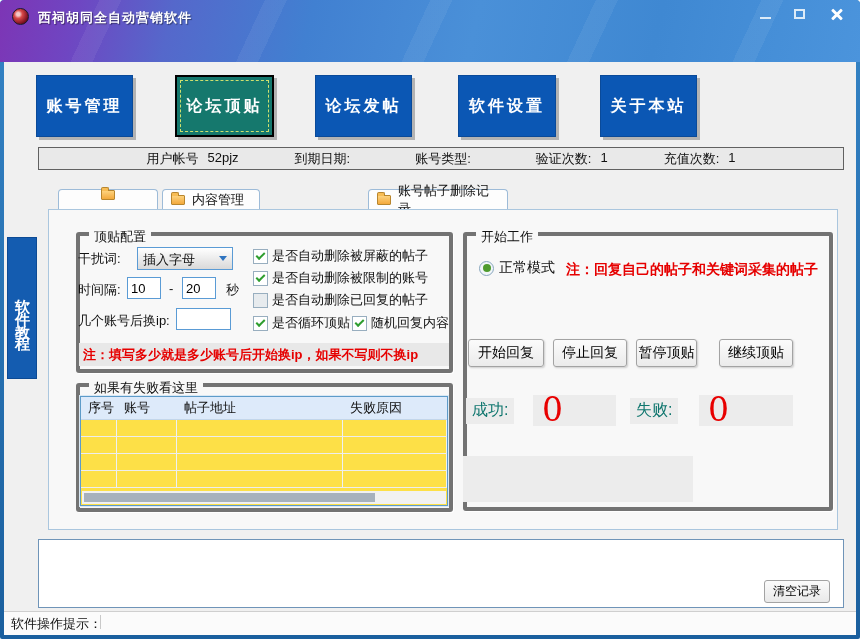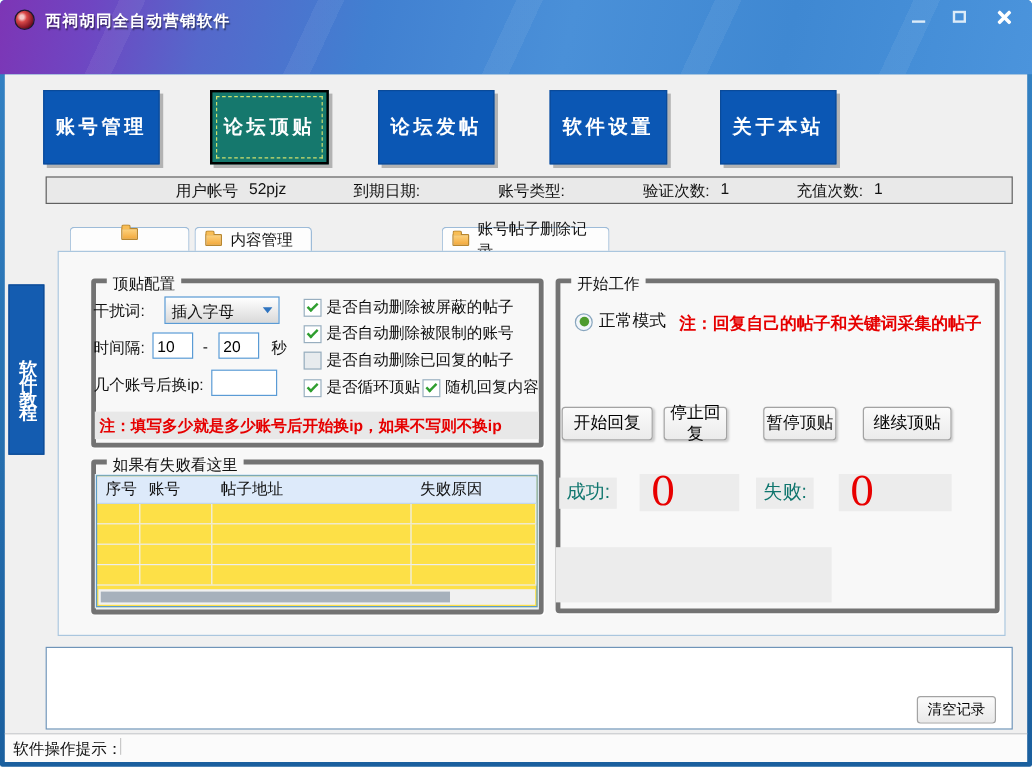--- a/index.html
+++ b/index.html
@@ -296,21 +296,21 @@
         </div>
         <div class="radio">
           <span class="radio-outer">
               <span class="radio-dot"></span>
             </span>
           <span>正常模式</span>
         </div>
         <div class="note-right">注：回复自己的帖子和关键词采集的帖子</div>
 
         <button class="act-btn" style="left:419px;width:76px;">开始回复</button>
-        <button class="act-btn" style="left:504px;width:53px;">停止回复</button>
+        <button class="act-btn" style="left:504px;width:74px;">停止回复</button>
         <button class="act-btn" style="left:587px;width:61px;">暂停顶贴</button>
         <button class="act-btn" style="left:670px;width:74px;">继续顶贴</button>
 
         <span class="counter-label" style="left:417px;top:188px;">成功:</span>
         <div class="counter-box" style="left:484px;width:83px;">
           <span class="counter-num">0</span>
         </div>
         <span class="counter-label" style="left:581px;top:188px;">失败:</span>
         <div class="counter-box" style="left:650px;width:94px;">
           <span class="counter-num">0</span>

